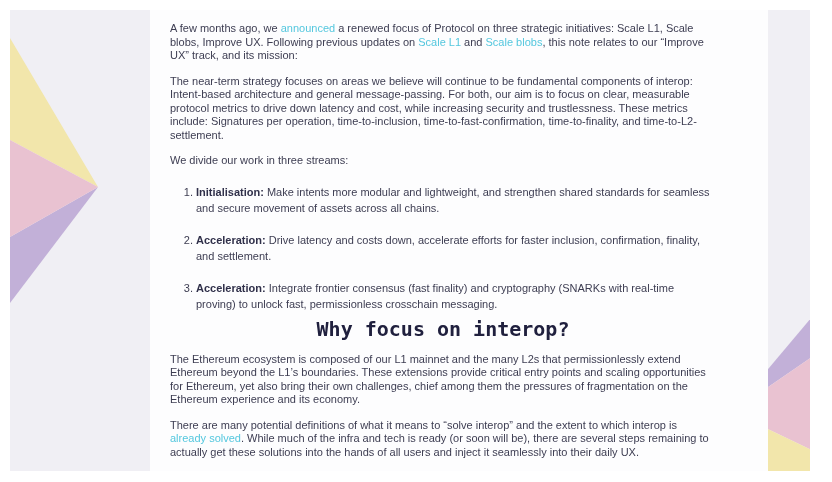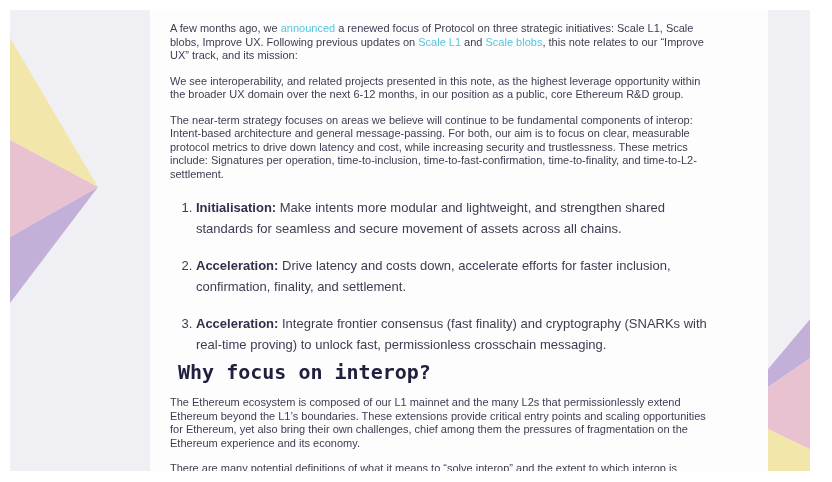--- a/index.html
+++ b/index.html
@@ -17,44 +17,44 @@
     background:#fdfdfe;box-sizing:border-box;
     padding:12px 52px 0 20px;overflow:hidden;
   }
   .card p{
     margin:0 0 12px;font-size:11px;line-height:13.5px;color:#3d3d52;
   }
   .card strong{font-weight:bold;color:#30304a;}
   .card a.lnk{color:#54c7de;text-decoration:none;cursor:pointer;}
   .card h2{
     font-family:"DejaVu Sans Mono",monospace;font-weight:bold;
-    font-size:20px;line-height:24px;color:#20203e;margin:4px 8px 12px;letter-spacing:0;
+    font-size:20px;line-height:24px;color:#20203e;margin:4px 0 12px;letter-spacing:0;text-align:center;
   }
   .card ol{margin:0 0 4px;padding-left:26px;}
-  .card li{font-size:13px;line-height:21px;color:#3d3d52;margin:16px 0 5px;}
+  .card li{font-size:11px;line-height:16px;color:#3d3d52;margin:16px 0 5px;}
 </style>
 </head>
 <body>
 
 <div class="section">
 
   <svg class="decor-svg" width="812" height="461" viewBox="0 0 812 461" aria-hidden="true">
     <polygon points="0,28 0,130 88,177" fill="#f2e6ab"></polygon>
     <polygon points="0,227 0,293 88,177" fill="#c2b0d8"></polygon>
     <polygon points="0,130 0,227 88,177" fill="#e9c2d1"></polygon>
     <polygon points="812,295 812,340 722,402" fill="#c2b0d8"></polygon>
     <polygon points="812,340 812,445 722,402" fill="#e9c2d1"></polygon>
     <polygon points="722,402 812,445 812,461 748,461" fill="#f2e6ab"></polygon>
   </svg>
 
   <div class="card">
     <div>
         <p><span>A few months ago, we </span><a class="lnk">announced</a><span> a renewed focus of Protocol on three strategic initiatives: Scale L1, Scale blobs, Improve UX. Following previous updates on </span><a class="lnk">Scale L1</a><span> and </span><a class="lnk">Scale blobs</a><span>, this note relates to our “Improve UX” track, and its mission:</span></p>
-        <p><span>We see interoperability, and related projects presented in this note, as the highest leverage opportunity within the broader UX domain over the next 6-12 months, in our position as a public, core Ethereum R&amp;D group.</span></p>
         <p><span>The near-term strategy focuses on areas we believe will continue to be fundamental components of interop: Intent-based architecture and general message-passing. For both, our aim is to focus on clear, measurable protocol metrics to drive down latency and cost, while increasing security and trustlessness. These metrics include: Signatures per operation, time-to-inclusion, time-to-fast-confirmation, time-to-finality, and time-to-L2-settlement.</span></p>
+        <p><span>We divide our work in three streams:</span></p>
         <ol>
           <li><strong>Initialisation:</strong><span> Make intents more modular and lightweight, and strengthen shared standards for seamless and secure movement of assets across all chains.</span></li>
           <li><strong>Acceleration:</strong><span> Drive latency and costs down, accelerate efforts for faster inclusion, confirmation, finality, and settlement.</span></li>
           <li><strong>Acceleration:</strong><span> Integrate frontier consensus (fast finality) and cryptography (SNARKs with real-time proving) to unlock fast, permissionless crosschain messaging.</span></li>
         </ol>
         <h2>Why focus on interop?</h2>
         <p><span>The Ethereum ecosystem is composed of our L1 mainnet and the many L2s that permissionlessly extend Ethereum beyond the L1’s boundaries. These extensions provide critical entry points and scaling opportunities for Ethereum, yet also bring their own challenges, chief among them the pressures of fragmentation on the Ethereum experience and its economy.</span></p>
         <p><span>There are many potential definitions of what it means to “solve interop” and the extent to which interop is </span><a class="lnk">already solved</a><span>. While much of the infra and tech is ready (or soon will be), there are several steps remaining to actually get these solutions into the hands of all users and inject it seamlessly into their daily UX.</span></p>
       </div>
   </div>

